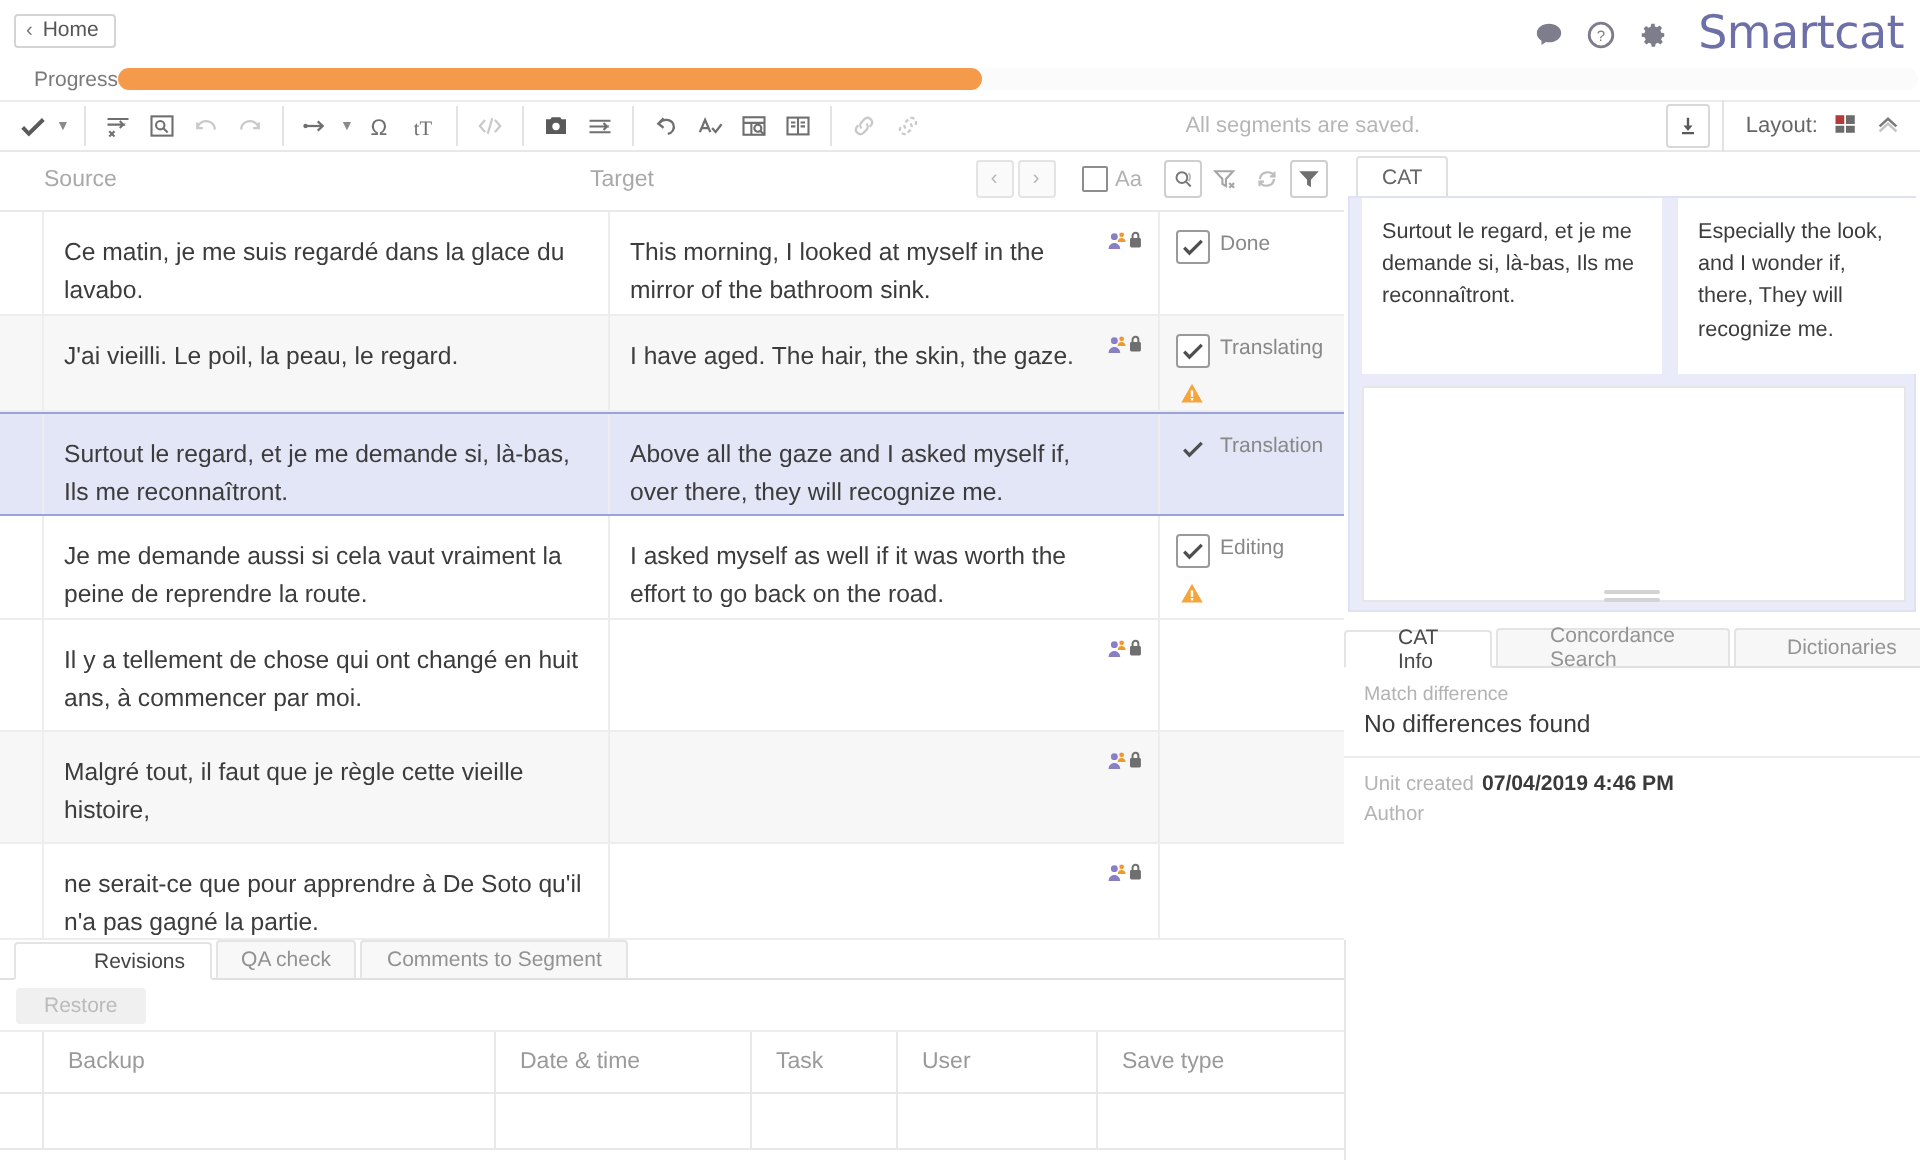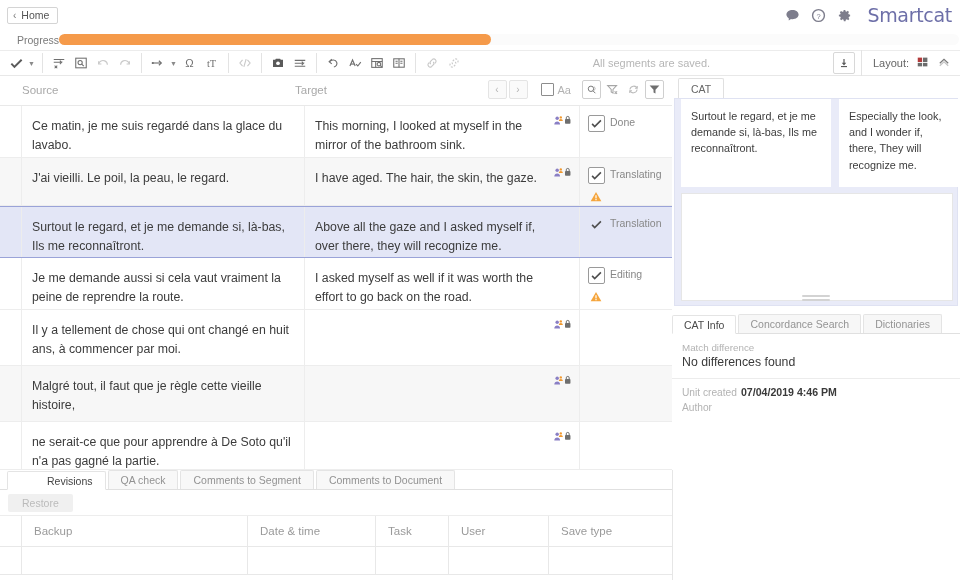--- a/index.html
+++ b/index.html
@@ -19,21 +19,21 @@
   .home-btn {
     position:absolute; left:7px; top:7px; height:17px;
     border:1px solid #d4d4d4; border-radius:2px; background:#fff;
     display:flex; align-items:center; padding:0 8px 0 5px;
     font-size:10.5px; color:#555; cursor:pointer; line-height:1;
   }
   .home-btn .chev { font-size:10px; margin-right:5px; color:#777; display:inline-block; }
   .top-right { position:absolute; right:8px; top:4px; display:flex; align-items:center; gap:11px; }
   .top-icon { width:15px; height:15px; color:#7d7d8c; cursor:pointer; display:block; }
   .brand {
-    font-size:19px; color:#6d6fa8; letter-spacing:-0.3px;
+    font-size:23px; color:#6d6fa8; letter-spacing:-0.3px;
     font-family:"DejaVu Sans", sans-serif; margin-left:4px; font-weight:400;
   }
 
   
   .progress-row { position:absolute; left:12px; top:30px; width:960px; height:20px; }
   .progress-label { position:absolute; left:5px; top:4px; font-size:10.5px; color:#7a7a7a; }
   .progress-track {
     position:absolute; left:47px; top:4px; width:900px; height:11px;
     background:#fbfbfb; border-radius:6px;
   }
@@ -146,21 +146,21 @@
     background:#fff; border:1px solid #e6e6e6;
   }
   .grip { position:absolute; left:50%; transform:translateX(-50%); width:28px; }
   .grip div { height:2px; background:#d3d3d3; margin-bottom:2px; border-radius:1px; }
 
   .info-tabs {
     position:absolute; left:0; top:238px; width:288px; height:20px;
     display:flex; align-items:flex-end; border-bottom:1px solid #e0e0e0;
   }
   .itab {
-    height:19px; padding:0 11px; display:flex; align-items:center;
+    height:19px; padding:0 26px; display:flex; align-items:center;
     font-size:10.5px; color:#949494; border:1px solid #e4e4e4; border-bottom:none;
     background:#f7f7f7; border-radius:2px 2px 0 0; margin-right:2px; cursor:pointer;
   }
   .itab.active { background:#fff; color:#4a4a4a; border-bottom:1px solid #fff; margin-bottom:-1px; }
   .info-body { position:absolute; left:0; top:258px; width:288px; height:136px; background:#fff; }
   .info-block { padding:8px 10px 9px 10px; border-bottom:1px solid #ececec; }
   .info-cap { font-size:9.8px; color:#b3b3b3; margin-bottom:2px; }
   .info-val { font-size:12.3px; color:#3a3a3a; }
   .info-block2 { padding:7px 10px 4px 10px; }
   .info-line { font-size:10.2px; color:#b3b3b3; margin-bottom:3px; }
@@ -608,21 +608,20 @@
       </div>
     </div>
   </div>
 
   <div class="br-filler"></div>
   <div class="bottom">
     <div class="btabs" id="btabs">
         <div class="btab active">Revisions</div>
         <div class="btab">QA check</div>
         <div class="btab">Comments to Segment</div>
-        <div class="btab">Comments to Document</div>
       </div>
     <div class="restore-row">
       <div class="restore-btn">Restore</div>
     </div>
     <div class="btable">
       <div class="bthead" id="bthead">
           <div class="btc c0"></div>
           <div class="btc c1">Backup</div>
           <div class="btc c2">Date &amp; time</div>
           <div class="btc c3">Task</div>

